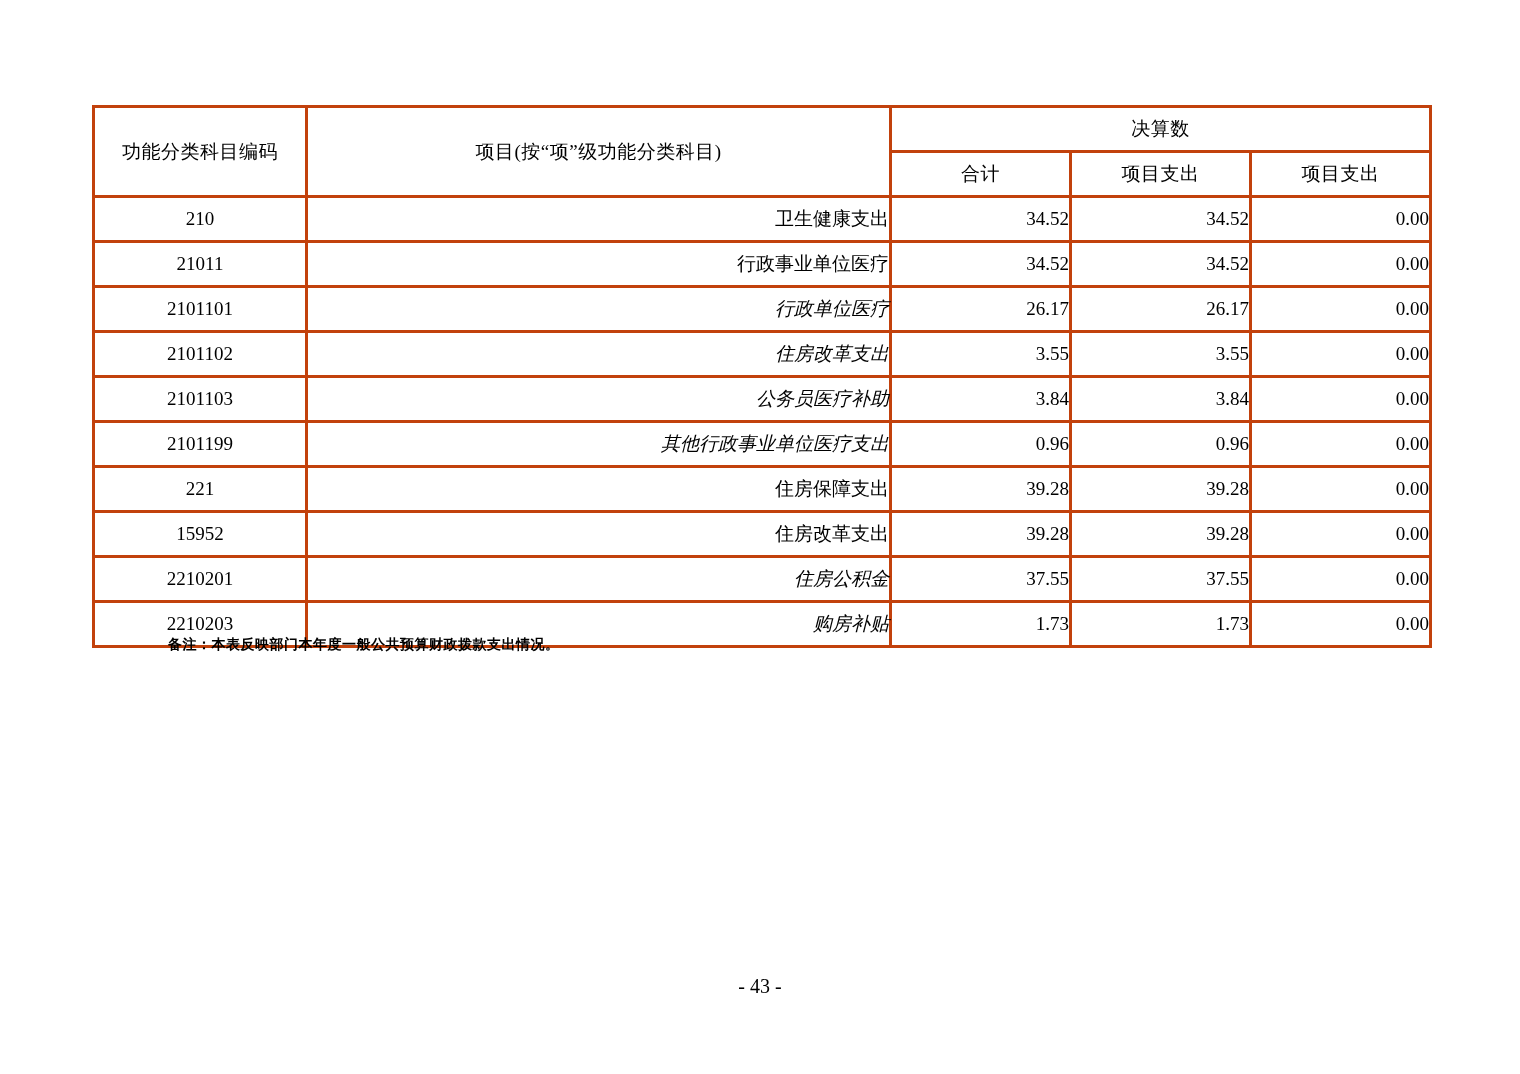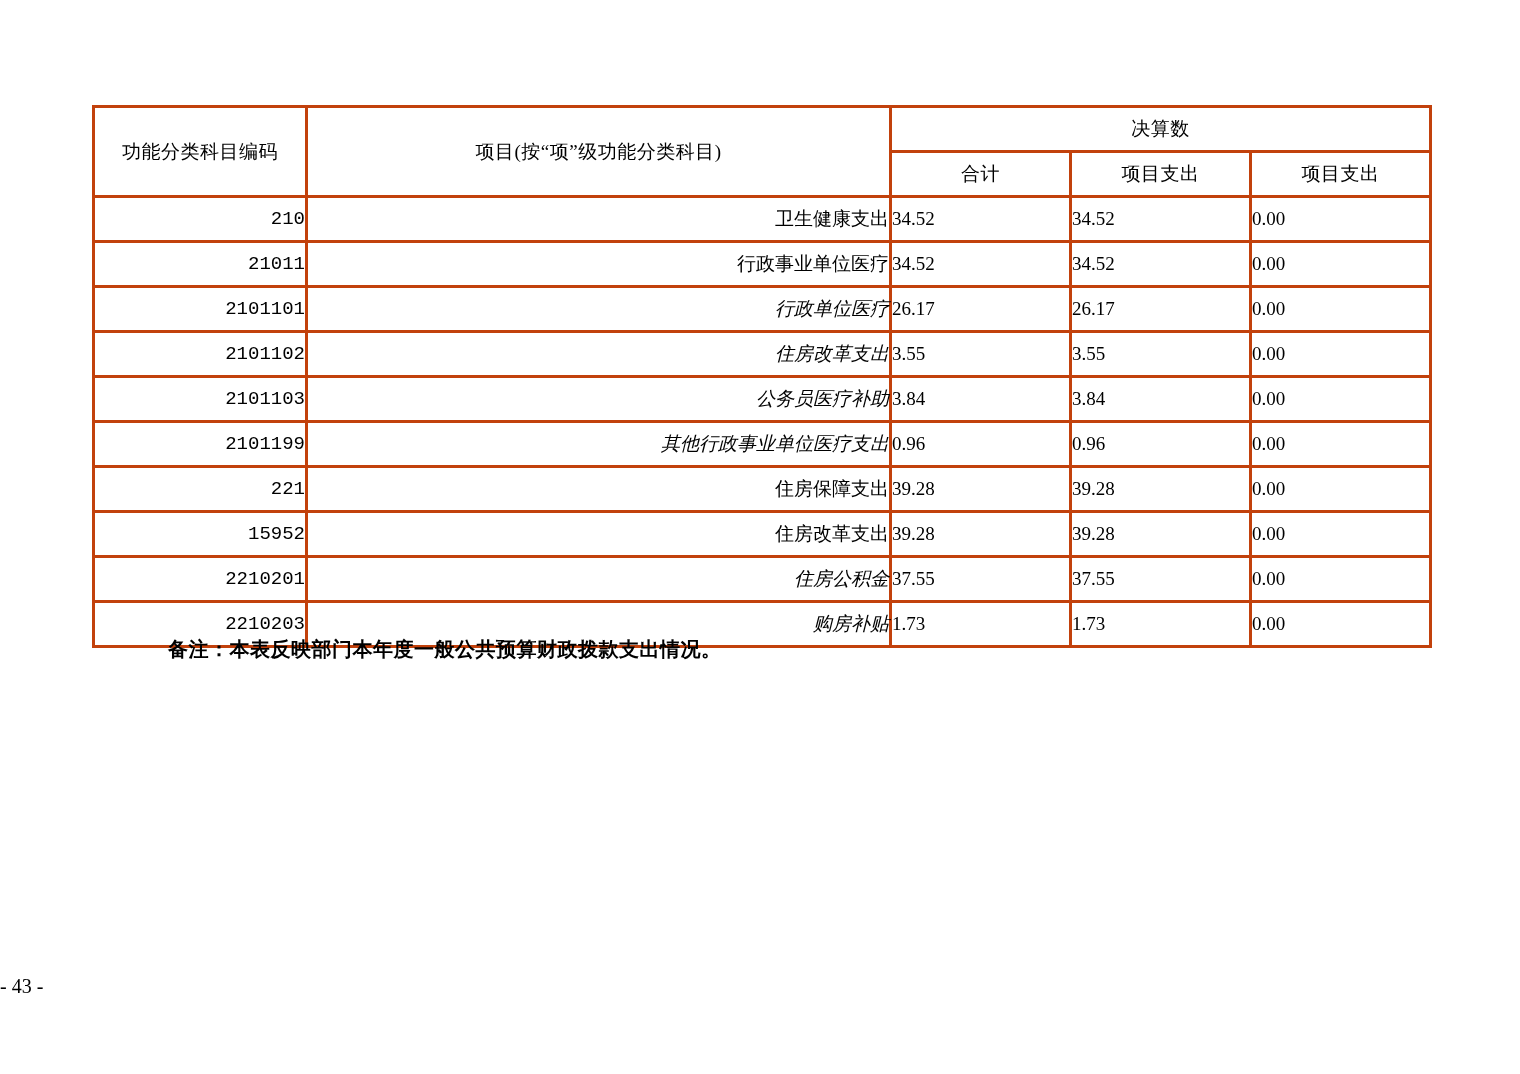--- a/index.html
+++ b/index.html
@@ -46,51 +46,52 @@
 
   th.hdr {
     text-align: center;
     font-size: 19.5px;
     letter-spacing: 0.5px;
   }
   th.hdr-tall { height: 80px; margin-left: 17px; }
   th.hdr-sub  { height: 42px; font-family: Liberation Serif, serif; }
 
   td.code {
-    text-align: right;
+    text-align: center;
     padding-left: 10px;
     font-size: 19px;
-    font-family: Liberation Mono, monospace;
+    font-family: Liberation Serif, serif;
   }
   td.item {
     text-align: right;
     padding-left: 20px;
     font-size: 19px;
   }
   td.item.lv2 { padding-left: 20px; }
   td.item.lv3 { padding-left: 48px; font-style: italic; }
   td.num {
+    text-align: right;
     padding-right: 12px;
     font-size: 19px;
   }
   .note {
     position: absolute;
     left: 168px;
     top: 636px;
-    font-size: 20px;
+    font-size: 14px;
     font-weight: bold;
     letter-spacing: 0.5px;
     font-family: Liberation Mono, monospace;
   }
   .pagenum {
     position: absolute;
     left: 0;
     top: 975px;
     width: 1520px;
-    text-align: left;
+    text-align: center;
     font-size: 20px;
   }
 </style>
 </head>
 <body>
 
 <div class="page">
 
   <table class="budget">
     <colgroup>

